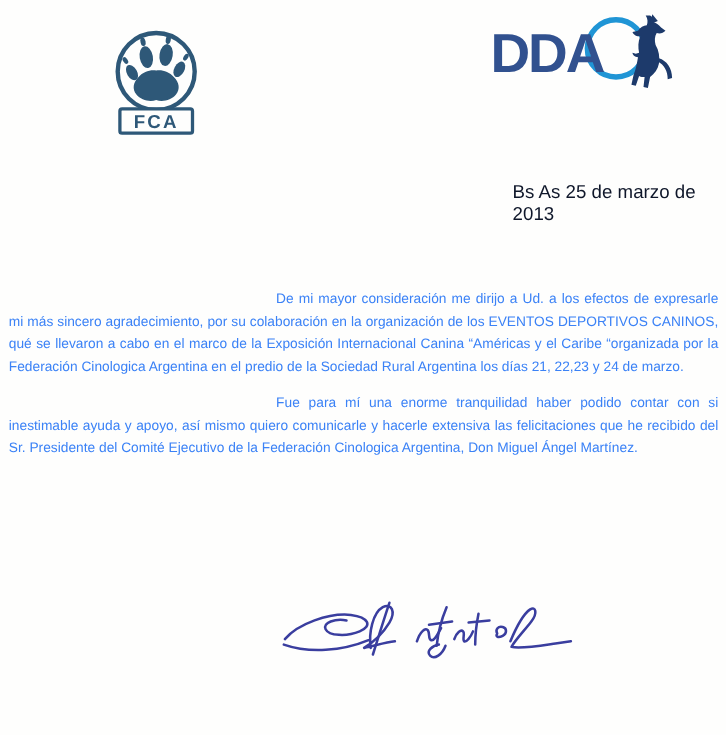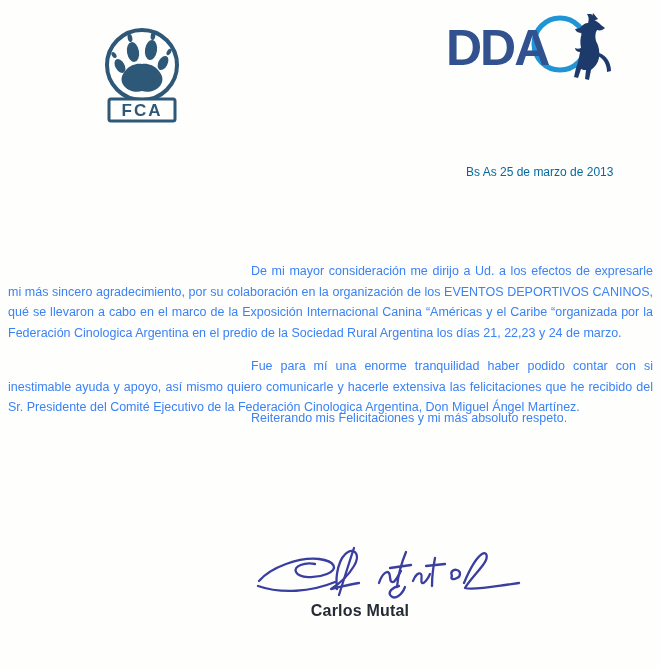--- a/index.html
+++ b/index.html
@@ -11,21 +11,21 @@
   }
   
   .fca-logo { position:absolute; left:102px; top:24px; }
   .dda-logo-svg { position:absolute; left:446px; top:12px; }
   .dda-lines { position:absolute; left:449px; top:76px; line-height:1; }
   .dda-line1, .dda-line2 {
     font-size:14.5px; color:#3b3b3b; letter-spacing:-0.3px; line-height:13.5px;
   }
   .dda-line3 { font-size:9px; font-weight:bold; color:#4a4a4a; letter-spacing:-0.2px; margin-top:1px; }
   
-  .date { position:absolute; left:466px; top:165px; font-size:12px; color:#0369a1; }
+  .date { position:absolute; left:466px; top:165px; font-size:17px; color:#0f172a; }
   .recipient { position:absolute; left:75px; top:199px; font-size:13px; line-height:16.5px; color:#242424; }
   .p { position:absolute; left:8px; width:645px; margin:0;
        font-size:12.5px; line-height:20.6px; text-align:justify; color:#3b82f6; }
   .p1 { top:261px; text-indent:243px; }
   .p2 { top:356px; text-indent:243px; }
   .p3 { top:408px; padding-left:243px; width:402px; text-align:left; }
   .p4 { top:455px; padding-left:243px; width:402px; text-align:left; }
   
   .signature-svg { position:absolute; left:253px; top:545px; }
   .sign-block { position:absolute; left:240px; top:600px; width:240px; text-align:center; }
@@ -73,37 +73,35 @@
       <path d="M147,1 l5,6 -7,3 z"></path>
       <path d="M152,44 c6,3 9,9 9,16 l4,-1 c0,-9 -5,-16 -12,-18 z"></path>
     </g>
   </svg>
 
   <div class="date">Bs As 25 de marzo de 2013</div>
 
 
   <p class="p p1">De mi mayor consideración me dirijo a Ud. a  los efectos de expresarle mi más sincero agradecimiento, por su colaboración  en la organización de los EVENTOS DEPORTIVOS CANINOS, qué se llevaron a cabo en el marco de la Exposición Internacional Canina “Américas y el Caribe “organizada por la Federación Cinologica Argentina en el predio de la Sociedad Rural Argentina los días 21, 22,23 y 24 de marzo.</p>
   <p class="p p2">Fue para mí una enorme tranquilidad haber podido contar con si inestimable ayuda y apoyo, así mismo quiero comunicarle y hacerle extensiva las felicitaciones que he recibido del Sr. Presidente del Comité Ejecutivo de la Federación Cinologica Argentina, Don Miguel Ángel Martínez.</p>
-  <p class="p p3">Reiterando mis Felicitaciones y mi más absoluto respeto.</p>
 
   <svg class="signature-svg" width="272" height="62" viewBox="0 0 272 62">
     <g fill="none" stroke="#3a3e9f" stroke-width="2.3" stroke-linecap="round" stroke-linejoin="round">
       <path d="M6,36 C18,22 46,12 66,14 C82,16 86,24 74,29 C62,34 46,33 43,27 C40,21 52,17 62,19"></path>
       <path d="M5,41 C28,49 58,47 82,37"></path>
       <path d="M84,44 C82,30 86,12 95,7 C103,3 107,11 101,21 C95,31 86,39 78,44 C88,42 97,39 106,38"></path>
       <path d="M101,3 C96,18 91,34 86,50"></path>
       <path d="M126,38 C129,29 134,25 136,28 C138,31 136,36 139,37 C142,38 145,31 148,26"></path>
       <path d="M153,7 C148,19 145,31 144,42"></path>
       <path d="M137,23 L158,20"></path>
       <path d="M152,42 C149,50 142,55 138,51 C134,47 140,42 146,41"></path>
       <path d="M160,36 C162,30 166,27 168,29 C170,31 167,36 169,38 C171,39 175,34 177,29"></path>
       <path d="M182,13 C180,23 179,33 179,41"></path>
       <path d="M173,21 L192,19"></path>
       <path d="M199,31 C197,27 200,24 204,25 C208,26 208,31 204,33 C200,35 197,34 199,31"></path>
       <path d="M211,38 C216,26 223,13 229,9 C234,6 236,12 230,20 C224,28 216,36 212,43 C220,45 238,42 252,40 L266,38"></path>
     </g>
   </svg>
 
   <div class="sign-block">
-    <div class="sign-name">Carlos Mutal</div>
   </div>
 
 </div>
 
 </body></html>

